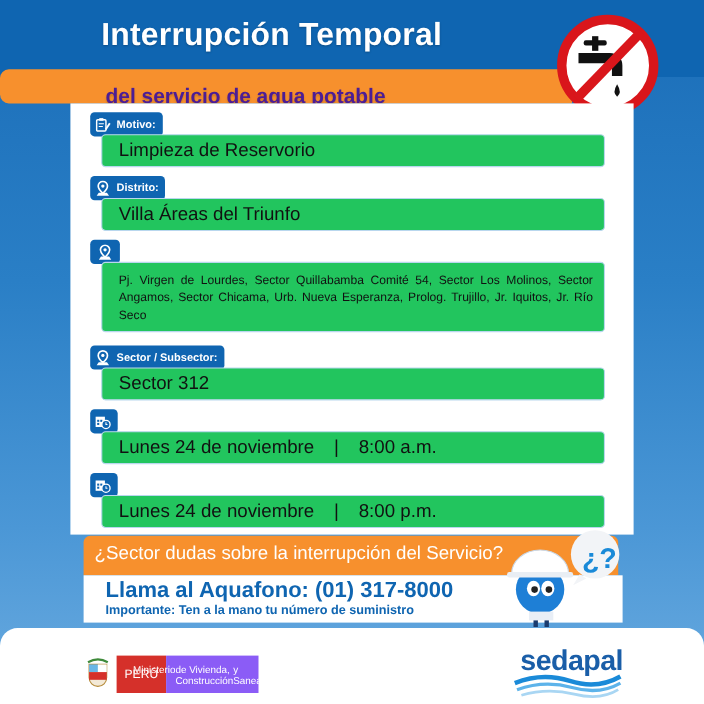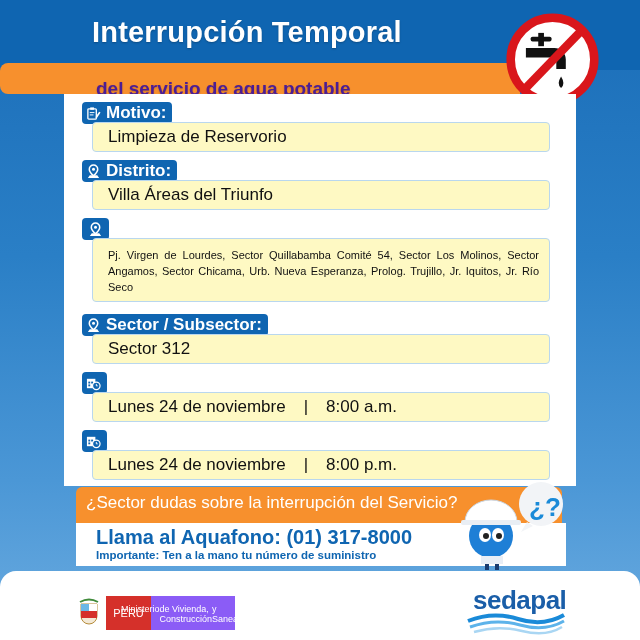--- a/index.html
+++ b/index.html
@@ -31,27 +31,27 @@
     position: absolute; left: 505px; top: 12px; width: 95px; height: 95px;
   }
   .card {
     position: absolute; left: 64px; top: 94px; width: 512px; height: 392px;
     background: #ffffff;
   }
   .field { position: absolute; left: 82px; }
   .tag {
     position: absolute; left: 0; top: 0; height: 22px;
     background: #0f65b1; color: #fff; border-radius: 4px;
-    font-size: 17px; font-weight: bold; padding: 0 6px 0 4px;
+    font-size: 10px; font-weight: bold; padding: 0 6px 0 4px;
     display: flex; align-items: center; gap: 5px; white-space: nowrap;
   }
   .tag svg { width: 15px; height: 15px; flex: 0 0 15px; }
   .box {
     position: absolute; left: 10px; top: 20px; width: 458px;
-    border: 1.5px solid #b9d7ee; border-radius: 4px; background: #fef9c3;
+    border: 1.5px solid #b9d7ee; border-radius: 4px; background: #22c55e;
     color: #111; font-size: 17px; padding: 4px 12px 4px 15px;
   }
   .box.multi {
     font-size: 11px; line-height: 16px; text-align: justify;
     padding: 8px 10px 8px 15px;
   }
   .sep { display: inline-block; margin: 0 18px; }
   .help-top {
     position: absolute; left: 76px; top: 487px; width: 486px; height: 36px;
     background: #f7902d; border-radius: 6px 6px 0 0;

